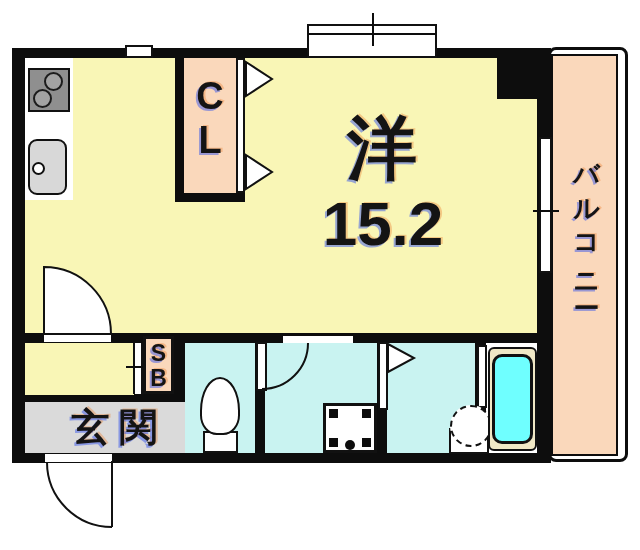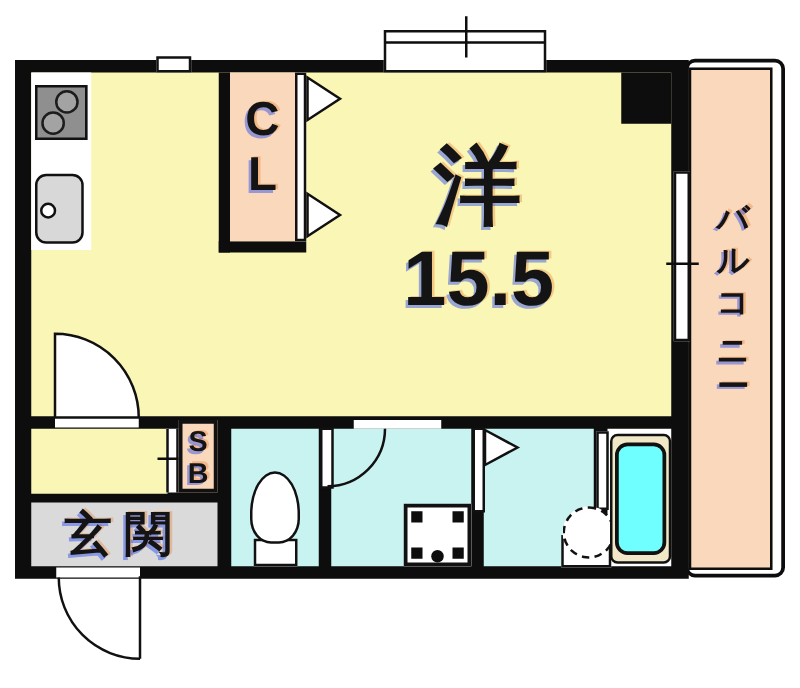--- a/index.html
+++ b/index.html
@@ -5,21 +5,21 @@
   html,body{margin:0;padding:0;background:#ffffff;}
   .stage{position:relative;width:640px;height:550px;background:#ffffff;overflow:hidden;
          font-family:"Liberation Sans","DejaVu Sans",sans-serif;}
   .abs{position:absolute;}
   
   .walls{background:#0d0d0d;}
   .yellow{background:#f9f6b6;}
   .peach{background:#fad8bb;}
   .cyan{background:#c9f3f1;}
   .white{background:#ffffff;}
-  .gray{background:#dadada;}
+  .gray{background:#dadada;padding-left:20px;}
   
   .bdr2{border:2px solid #111;box-sizing:border-box;}
   .bdr3{border:3px solid #111;box-sizing:border-box;}
   
   .ink{color:#141414;font-weight:bold;
        text-shadow:-2px 2px 0 rgba(55,85,235,.5), 2px -1px 0 rgba(235,130,50,.38);}
   .center{display:flex;align-items:center;justify-content:center;}
   .label-main{font-size:70px;letter-spacing:2px;}
   .label-size{font-size:62px;}
   .label-cl{font-size:38px;line-height:44px;text-align:center;}
@@ -116,16 +116,16 @@
     <path d="M262,389 A46,46 0 0 0 308,343" fill="none" stroke="#111" stroke-width="2"></path>
 
     <polygon points="246,62 246,96 272,79" fill="#ffffff" stroke="#111" stroke-width="2"></polygon>
     <polygon points="246,155 246,189 272,172" fill="#ffffff" stroke="#111" stroke-width="2"></polygon>
 
     <rect x="379" y="343" width="8" height="66" fill="#ffffff" stroke="#111" stroke-width="2"></rect>
     <polygon points="388,344 388,372 414,358" fill="#ffffff" stroke="#111" stroke-width="2"></polygon>
   </svg>
 
   <div class="abs ink label-main" style="left:298px;top:102px;width:170px;text-align:center;">洋</div>
-  <div class="abs ink label-size" style="left:298px;top:188px;width:170px;text-align:center;">15.5</div>
+  <div class="abs ink label-size" style="left:298px;top:188px;width:170px;text-align:center;">15.2</div>
   <div class="abs ink label-balcony" style="left:570px;top:144px;height:220px;">バルコニー</div>
 
 </div>
 
 </body></html>

